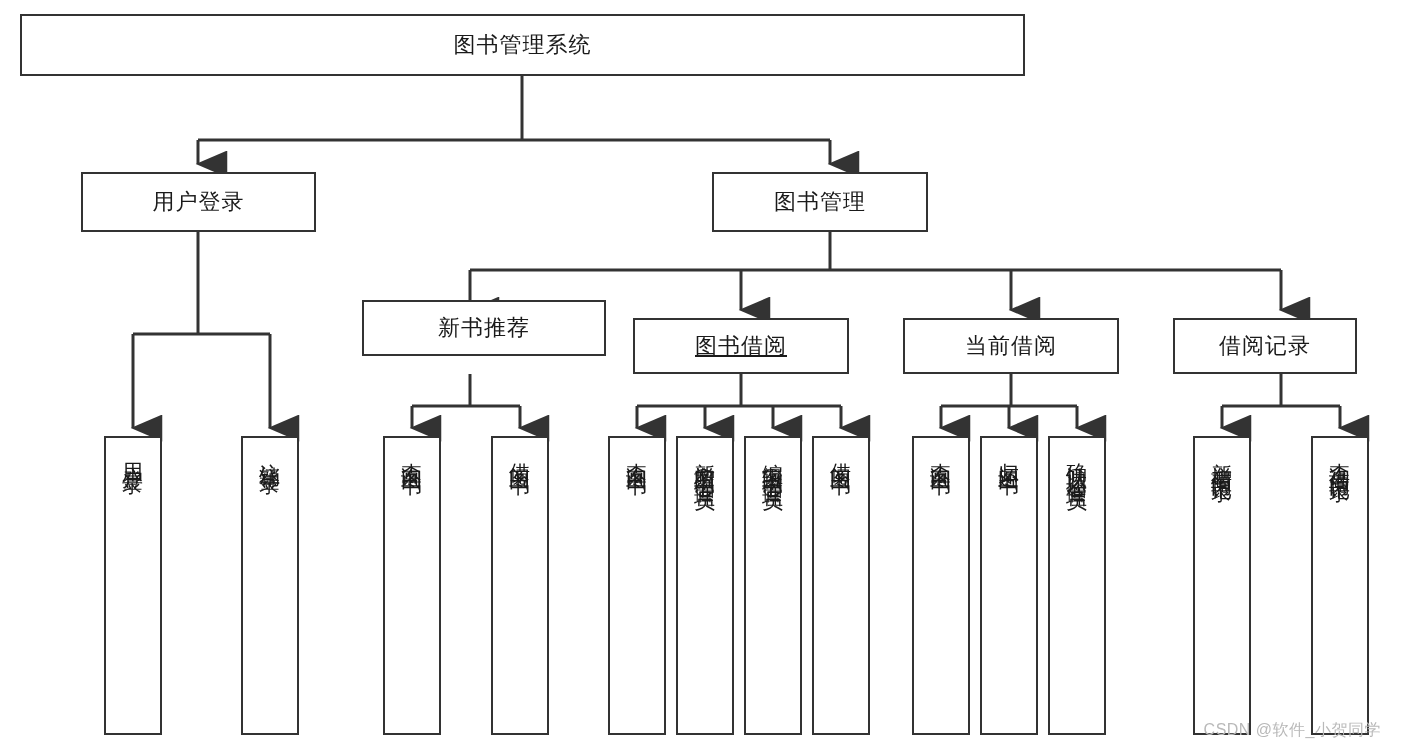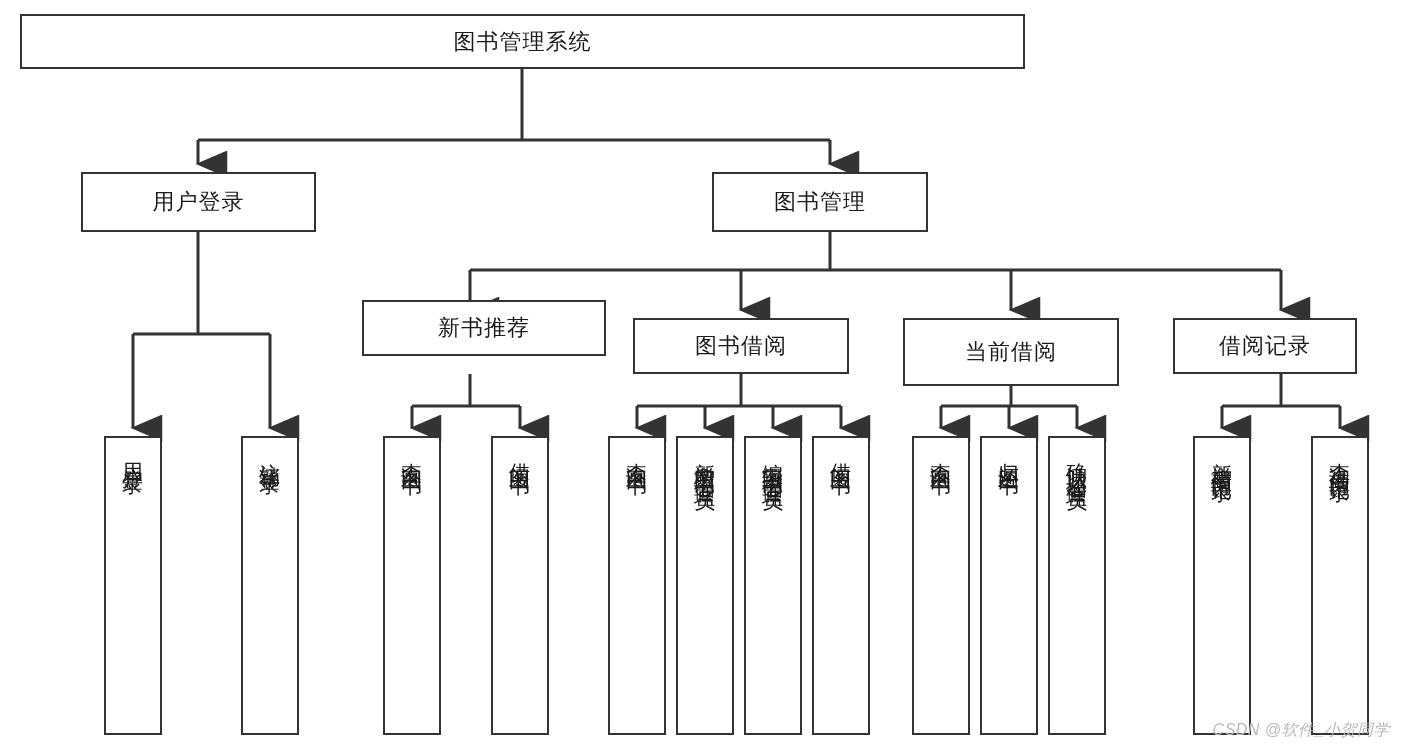--- a/index.html
+++ b/index.html
@@ -52,27 +52,26 @@
   }
   .node.vertical .node-label {
     writing-mode: vertical-rl;
     text-orientation: upright;
     font-size: 21px;
     letter-spacing: 4px;
     line-height: 1.1;
   }
   #watermark {
     position: absolute;
-    right: 15px;
+    right: 24px;
     bottom: 6px;
     font-size: 16px;
     color: #b9b9b9;
     letter-spacing: 0.5px;
     white-space: nowrap;
-    font-style: italic;
   }
 </style>
 </head>
 <body>
 
 <div id="diagram-root">
 
   <svg id="edge-layer" viewBox="0 0 1405 747" width="1405" height="747" xmlns="http://www.w3.org/2000/svg">
     <defs>
       <marker id="arrow" viewBox="0 0 12 14" refX="6" refY="13" markerWidth="9" markerHeight="11" orient="auto-start-reverse">
@@ -116,38 +115,38 @@
       <path d="M1009,406 L1009,428" marker-end="url(#arrow)"></path>
       <path d="M1077,406 L1077,428" marker-end="url(#arrow)"></path>
 
       <path d="M1281,374 L1281,406"></path>
       <path d="M1222,406 L1340,406"></path>
       <path d="M1222,406 L1222,428" marker-end="url(#arrow)"></path>
       <path d="M1340,406 L1340,428" marker-end="url(#arrow)"></path>
     </g>
   </svg>
 
-  <div class="node horizontal" style="left:20px; top:14px; width:1005px; height:55px;">
+  <div class="node horizontal" style="left:20px; top:14px; width:1005px; height:62px;">
     <span class="node-label">图书管理系统</span>
   </div>
 
   <div class="node horizontal" style="left:81px; top:172px; width:235px; height:60px;">
     <span class="node-label">用户登录</span>
   </div>
   <div class="node horizontal" style="left:712px; top:172px; width:216px; height:60px;">
     <span class="node-label">图书管理</span>
   </div>
 
   <div class="node horizontal" style="left:362px; top:300px; width:244px; height:56px;">
     <span class="node-label">新书推荐</span>
   </div>
-  <div class="node horizontal" style="left:633px; top:318px; width:216px; height:56px;">
+  <div class="node horizontal" style="left:633px; top:318px; width:216px; height:56px;text-decoration:underline;">
     <span class="node-label">图书借阅</span>
   </div>
-  <div class="node horizontal" style="left:903px; top:318px; width:216px; height:68px;">
+  <div class="node horizontal" style="left:903px; top:318px; width:216px; height:56px;">
     <span class="node-label">当前借阅</span>
   </div>
   <div class="node horizontal" style="left:1173px; top:318px; width:184px; height:56px;">
     <span class="node-label">借阅记录</span>
   </div>
 
   <div class="node vertical" style="left:104px; top:436px; width:58px; height:299px;">
     <span class="node-label">用户登录</span>
   </div>
   <div class="node vertical" style="left:241px; top:436px; width:58px; height:299px;">

